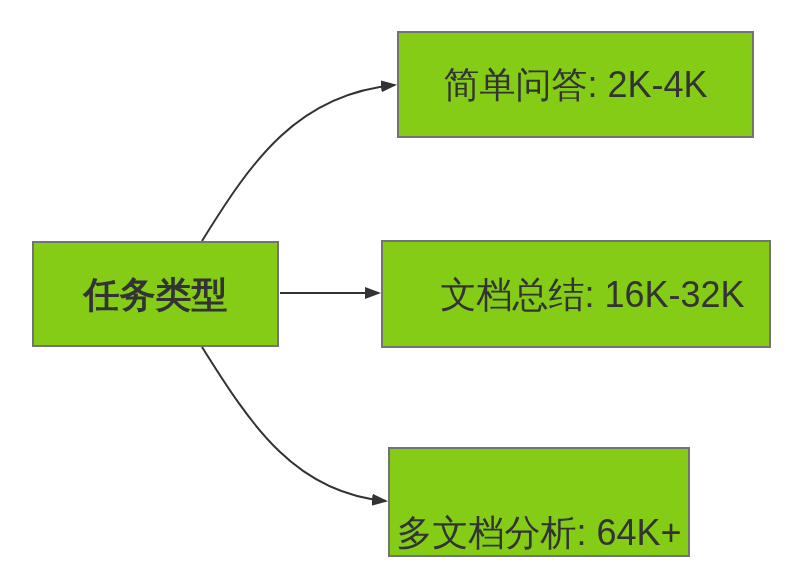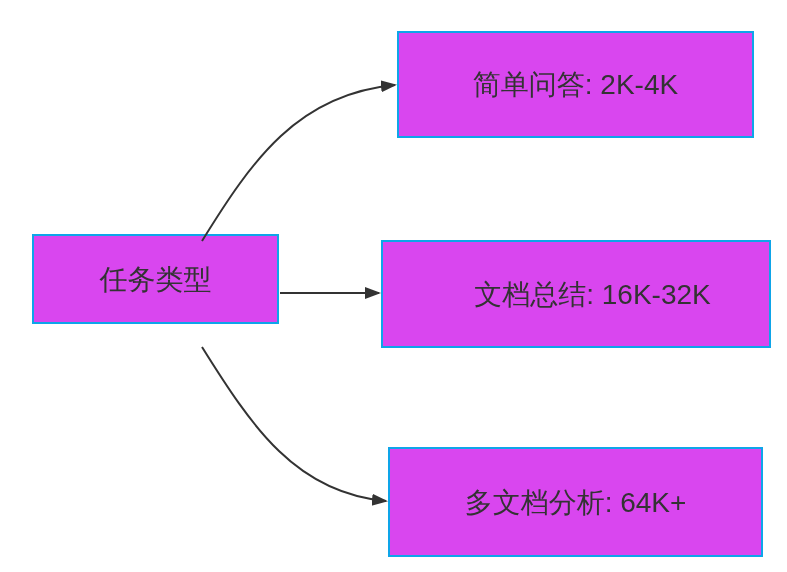--- a/index.html
+++ b/index.html
@@ -20,36 +20,36 @@
     left: 0;
     top: 0;
     width: 787px;
     height: 572px;
     pointer-events: none;
     z-index: 2;
   }
   .node {
     position: absolute;
     box-sizing: border-box;
-    background: #d946ef;
-    border: 2px solid #0ea5e9;
+    background: #84cc16;
+    border: 2px solid #737373;
     color: #333333;
-    font-size: 28px;
+    font-size: 36px;
     line-height: 1.25;
     display: flex;
     align-items: center;
     justify-content: center;
     text-align: center;
     z-index: 1;
     white-space: nowrap;
   }
-  .node-root    { left: 32px;  top: 234px; width: 247px; height: 90px; }
+  .node-root    { left: 32px;  top: 241px; width: 247px; height: 106px; font-weight: bold; }
   .node-child-0 { left: 397px; top: 31px;  width: 357px; height: 107px; }
   .node-child-1 { left: 381px; top: 240px; width: 390px; height: 108px; padding-left: 33px; }
-  .node-child-2 { left: 388px; top: 447px; width: 375px; height: 110px; }
+  .node-child-2 { left: 388px; top: 447px; width: 302px; height: 110px; align-items: flex-end; }
 </style>
 </head>
 <body>
 
 <div class="canvas">
 
   <svg class="edges" width="787" height="572" viewBox="0 0 787 572" xmlns="http://www.w3.org/2000/svg">
     <defs>
       <marker id="arrowhead" markerUnits="userSpaceOnUse" markerWidth="18" markerHeight="14" refX="14" refY="6" orient="auto">
         <polygon points="0,0 16,6 0,12" fill="#333333"></polygon>

